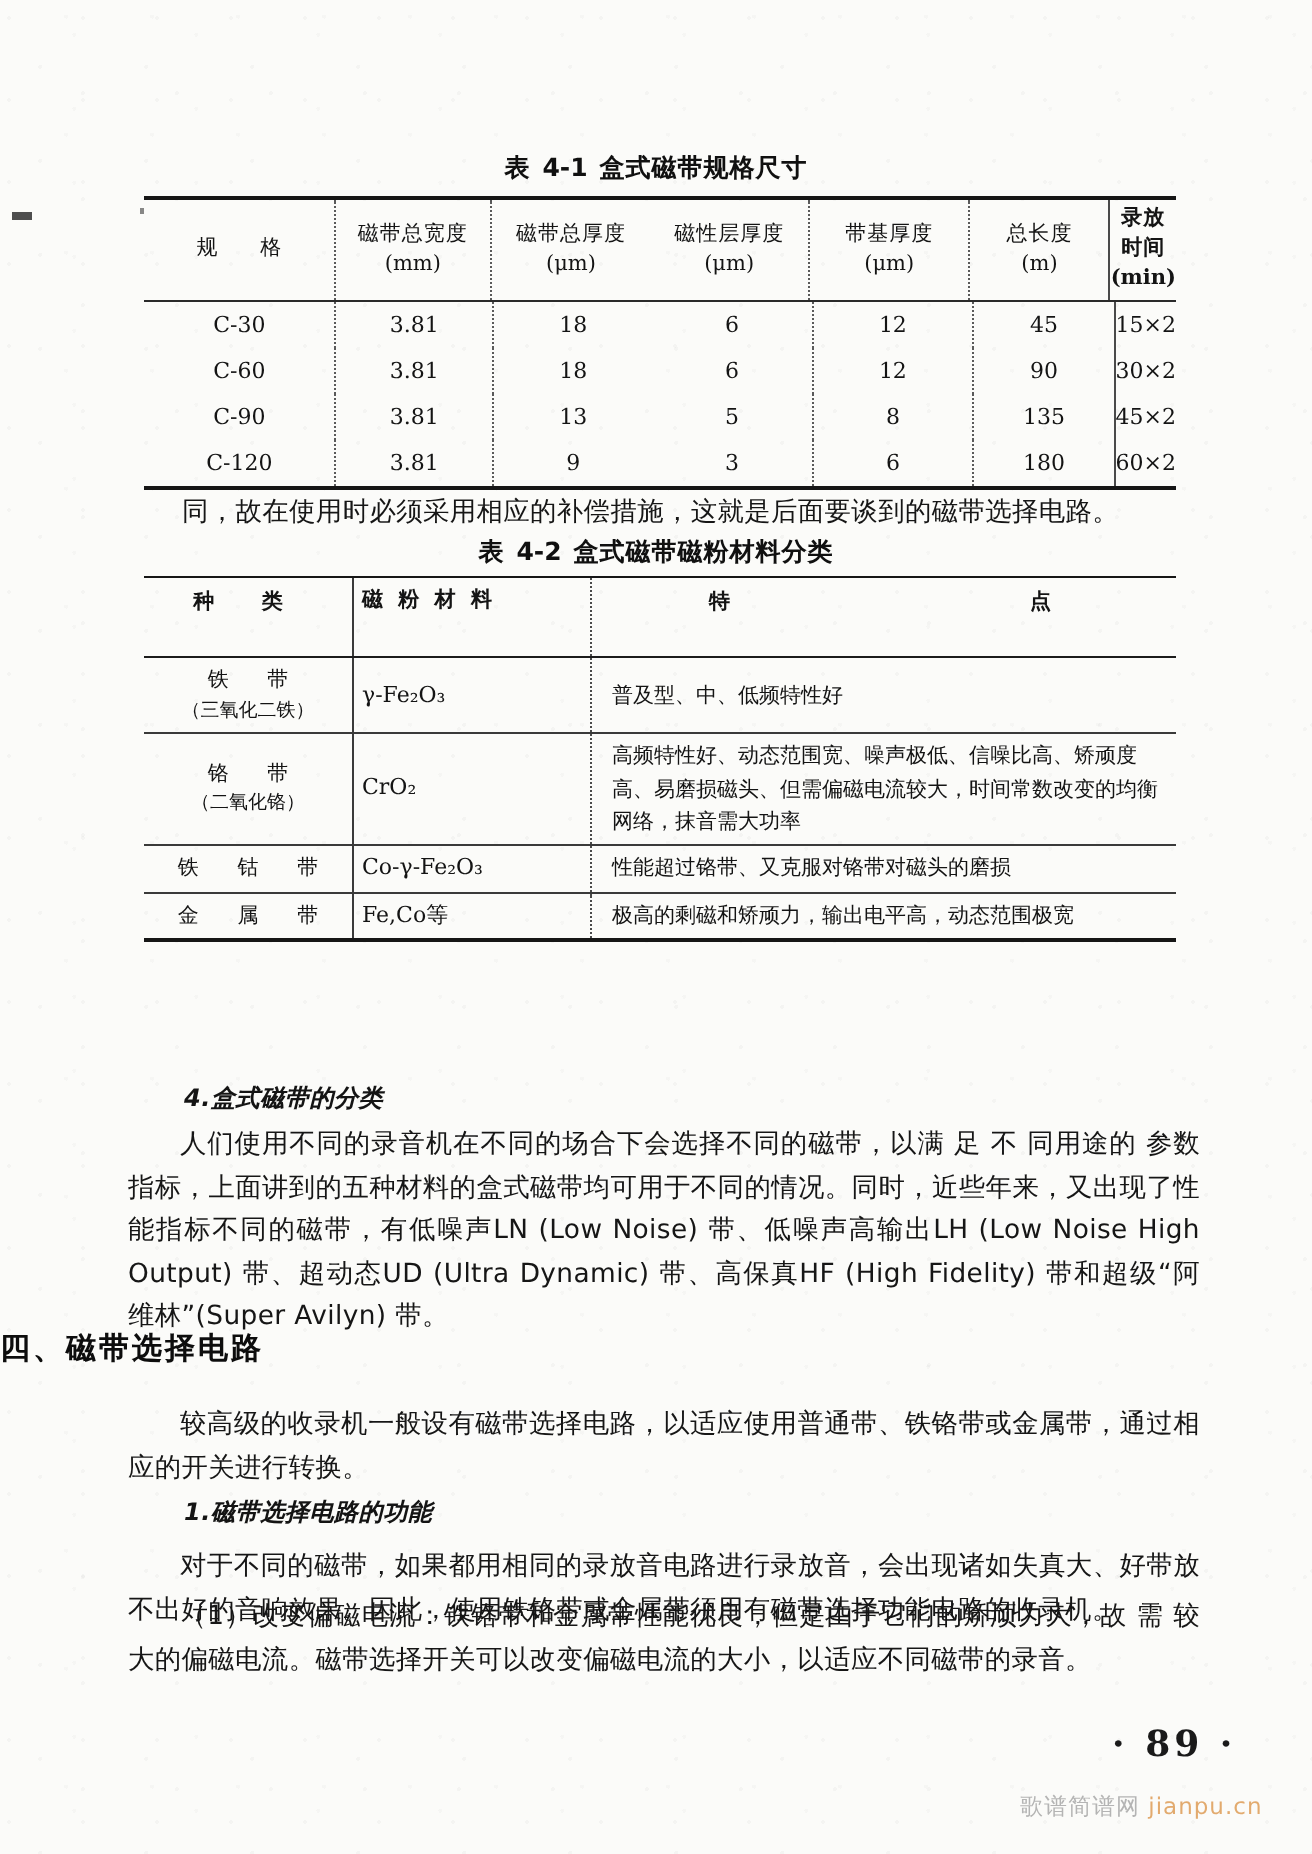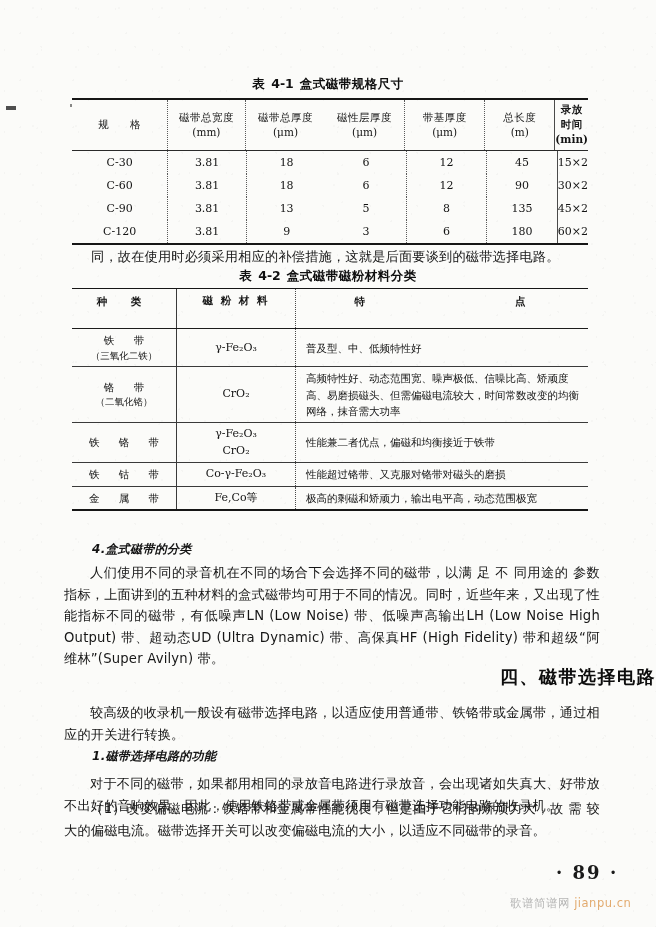--- a/index.html
+++ b/index.html
@@ -78,21 +78,21 @@
   #table42 { position: absolute; left: 72px; top: 288px; width: 516px; }
   #table42 .rule-top { border-top: 1.6px solid #161616; }
   #table42 .rule-bot { border-top: 2.2px solid #161616; }
   #table42 table.sheet { font-size: 10.5px; }
   #table42 th, #table42 td {
     border-bottom: 1px solid #3a3a3a;
     padding: 3px 4px;
   }
   #table42 tr:last-child td { border-bottom: none; }
   #table42 .c1 { width: 96px; text-align: center; line-height: 1.55; border-right: 1px solid #3a3a3a;}
-  #table42 .c2 { width: 110px; text-align: center; line-height: 1.5; border-right: 1px dotted #4a4a4a;}
+  #table42 .c2 { width: 110px; line-height: 1.5; border-right: 1px dotted #4a4a4a;}
   #table42 .c3 { text-align: left; line-height: 1.55; padding-left: 10px; }
   #table42 .hdr td { font-weight: bold; border-bottom: 1.4px solid #1c1c1c; padding: 4px 4px 19px; }
   #table42 .sp3 { letter-spacing: 10px; padding-left: 10px; }
   #table42 .sp2 { letter-spacing: 8px; padding-left: 8px; }
   #table42 .sp-wide { letter-spacing: 2px; }
   #table42 .sub { font-size: 9.5px; letter-spacing: 0; }
   #table42 .formula {
     font-family: "DejaVu Serif", "Liberation Serif", serif;
     font-size: 11px;
   }
@@ -114,22 +114,22 @@
     position: absolute;
     font-size: 12px;
     font-weight: bold;
     font-style: italic;
     letter-spacing: .3px;
     color: #141414;
   }
   .sec-h {
     position: absolute;
     width: 100%;
-    text-align: right;
-    font-size: 18px;
+    text-align: left;
+    font-size: 15px;
     font-weight: bold;
     letter-spacing: 1.5px;
     color: #0d0d0d;
   }
   .lead-line {
     position: absolute;
     font-size: 13.2px;
     line-height: 21.5px;
     color: #161616;
     letter-spacing: .2px;
@@ -277,30 +277,20 @@
           <td class="c1">
             <div class="sp2">铬 带</div>
             <div class="sub">（二氧化铬）</div>
           </td>
           <td class="c2">
             <div class="formula">CrO₂</div>
           </td>
           <td class="c3">高频特性好、动态范围宽、噪声极低、信噪比高、矫顽度高、易磨损磁头、但需偏磁电流较大，时间常数改变的均衡网络，抹音需大功率</td>
         </tr>
 
-        <tr>
-          <td class="c1">
-            <div class="sp2">铁 铬 带</div>
-          </td>
-          <td class="c2">
-            <div class="formula">γ-Fe₂O₃</div>
-            <div class="formula">CrO₂</div>
-          </td>
-          <td class="c3">性能兼二者优点，偏磁和均衡接近于铁带</td>
-        </tr>
 
         <tr>
           <td class="c1">
             <div class="sp2">铁 钴 带</div>
           </td>
           <td class="c2">
             <div class="formula">Co-γ-Fe₂O₃</div>
           </td>
           <td class="c3">性能超过铬带、又克服对铬带对磁头的磨损</td>
         </tr>

